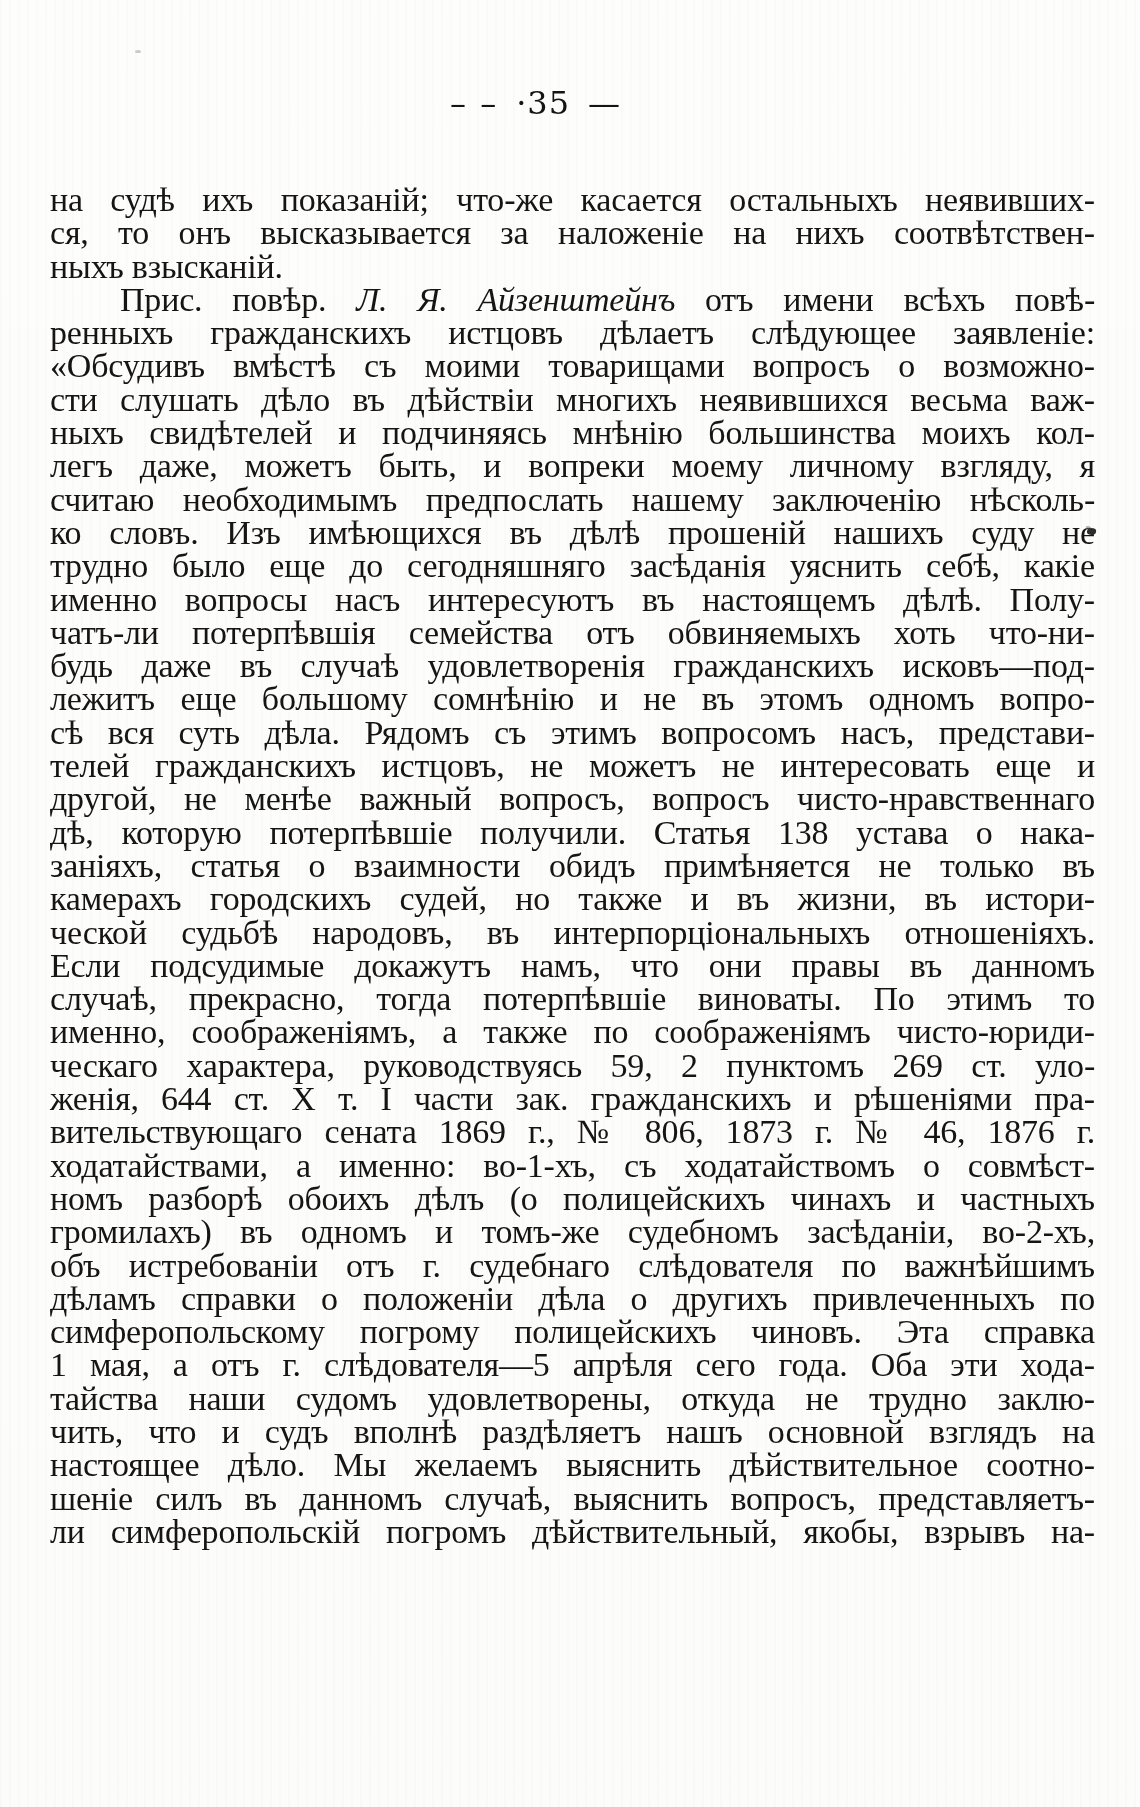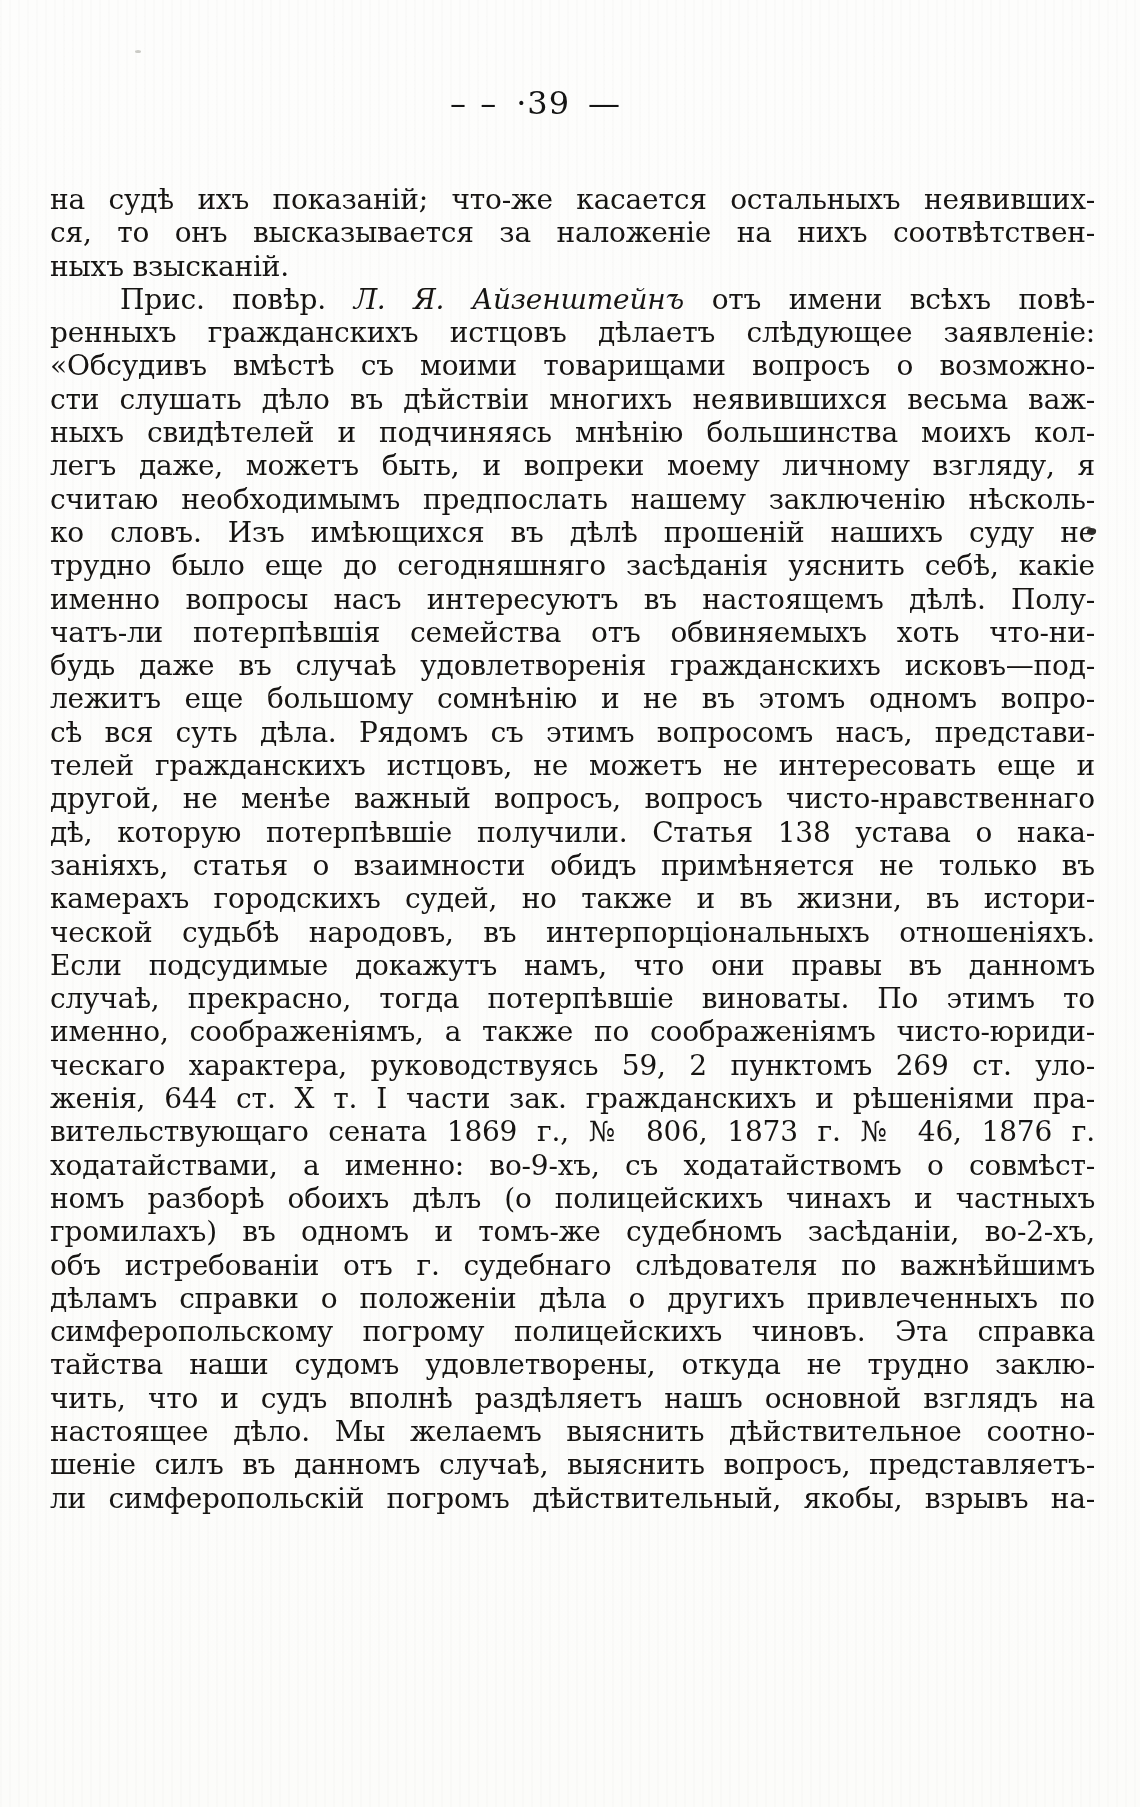--- a/index.html
+++ b/index.html
@@ -41,23 +41,24 @@
     color: #141414;
     letter-spacing: 1px;
     white-space: nowrap;
   }
   .page-header .dashes { letter-spacing: 2px; }
   .body-text {
     position: absolute;
     top: 183px;
     left: 50px;
     width: 1045px;
-    font-size: 28px;
+    font-size: 34px;
     line-height: 33.3px;
     letter-spacing: -0.2px;
+    font-family: Liberation Serif, serif;
   }
   .line {
     text-align: justify;
     text-align-last: justify;
     white-space: normal;
   }
   .line.align-left {
     text-align: center;
     text-align-last: left;
   }
@@ -85,21 +86,21 @@
     background: #cbcbc6;
     border-radius: 50%;
   }
 </style>
 </head>
 <body>
 
 <div class="page">
   <header class="page-header">
     <span class="dashes">– –</span>
-    <span>·39</span>
+    <span>·35</span>
     <span class="dashes">—</span>
   </header>
 
   <main class="body-text">
       <div>
         <div class="line"><span>на судѣ ихъ показаній; что-же касается остальныхъ неявивших-</span></div>
         <div class="line"><span>ся, то онъ высказывается за наложеніе на нихъ соотвѣтствен-</span></div>
         <div class="line align-left"><span>ныхъ взысканій.</span></div>
       </div>
       <div>
@@ -122,26 +123,27 @@
         <div class="line"><span>дѣ, которую потерпѣвшіе получили. Статья 138 устава о нака-</span></div>
         <div class="line"><span>заніяхъ, статья о взаимности обидъ примѣняется не только въ</span></div>
         <div class="line"><span>камерахъ городскихъ судей, но также и въ жизни, въ истори-</span></div>
         <div class="line"><span>ческой судьбѣ народовъ, въ интерпорціональныхъ отношеніяхъ.</span></div>
         <div class="line"><span>Если подсудимые докажутъ намъ, что они правы въ данномъ</span></div>
         <div class="line"><span>случаѣ, прекрасно, тогда потерпѣвшіе виноваты. По этимъ то</span></div>
         <div class="line"><span>именно, соображеніямъ, а также по соображеніямъ чисто-юриди-</span></div>
         <div class="line"><span>ческаго характера, руководствуясь 59, 2 пунктомъ 269 ст. уло-</span></div>
         <div class="line"><span>женія, 644 ст. X т. I части зак. гражданскихъ и рѣшеніями пра-</span></div>
         <div class="line"><span>вительствующаго сената 1869 г., № 806, 1873 г. № 46, 1876 г.</span></div>
-        <div class="line"><span>ходатайствами, а именно: во-9-хъ, съ ходатайствомъ о совмѣст-</span></div>
+        <div class="line"><span>ходатайствами, а именно: во-1-хъ, съ ходатайствомъ о совмѣст-</span></div>
         <div class="line"><span>номъ разборѣ обоихъ дѣлъ (о полицейскихъ чинахъ и частныхъ</span></div>
         <div class="line"><span>громилахъ) въ одномъ и томъ-же судебномъ засѣданіи, во-2-хъ,</span></div>
         <div class="line"><span>объ истребованіи отъ г. судебнаго слѣдователя по важнѣйшимъ</span></div>
         <div class="line"><span>дѣламъ справки о положеніи дѣла о другихъ привлеченныхъ по</span></div>
         <div class="line"><span>симферопольскому погрому полицейскихъ чиновъ. Эта справка</span></div>
+        <div class="line"><span>1 мая, а отъ г. слѣдователя—5 апрѣля сего года. Оба эти хода-</span></div>
         <div class="line"><span>тайства наши судомъ удовлетворены, откуда не трудно заклю-</span></div>
         <div class="line"><span>чить, что и судъ вполнѣ раздѣляетъ нашъ основной взглядъ на</span></div>
         <div class="line"><span>настоящее дѣло. Мы желаемъ выяснить дѣйствительное соотно-</span></div>
         <div class="line"><span>шеніе силъ въ данномъ случаѣ, выяснить вопросъ, представляетъ-</span></div>
         <div class="line"><span>ли симферопольскій погромъ дѣйствительный, якобы, взрывъ на-</span></div>
       </div>
     </main>
 
   <div class="speck speck-1"></div>
   <div class="speck speck-2"></div>

